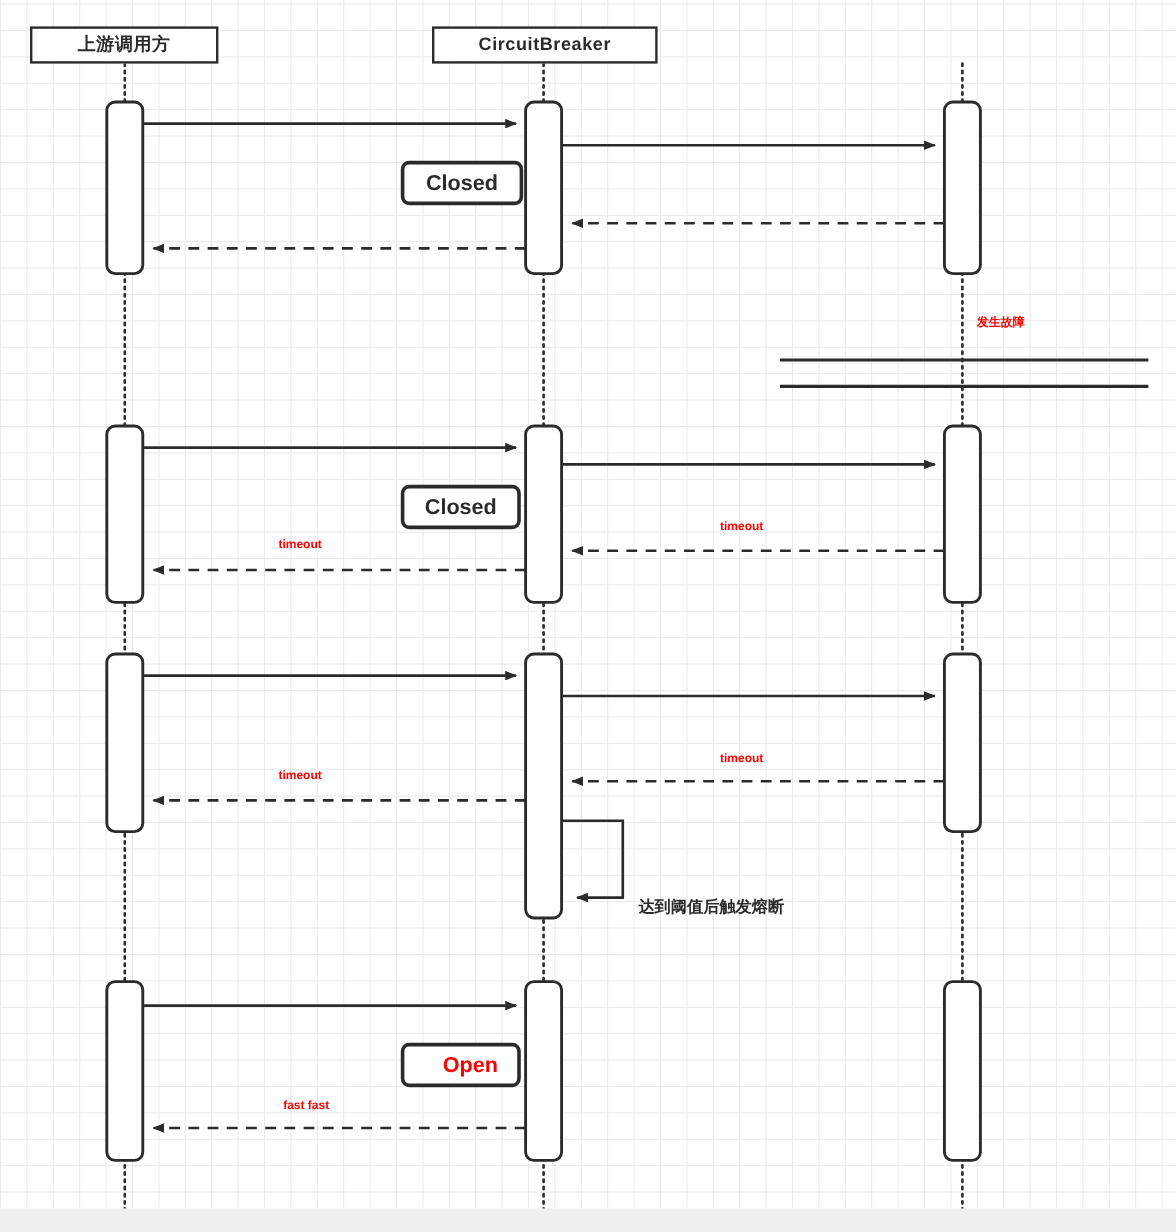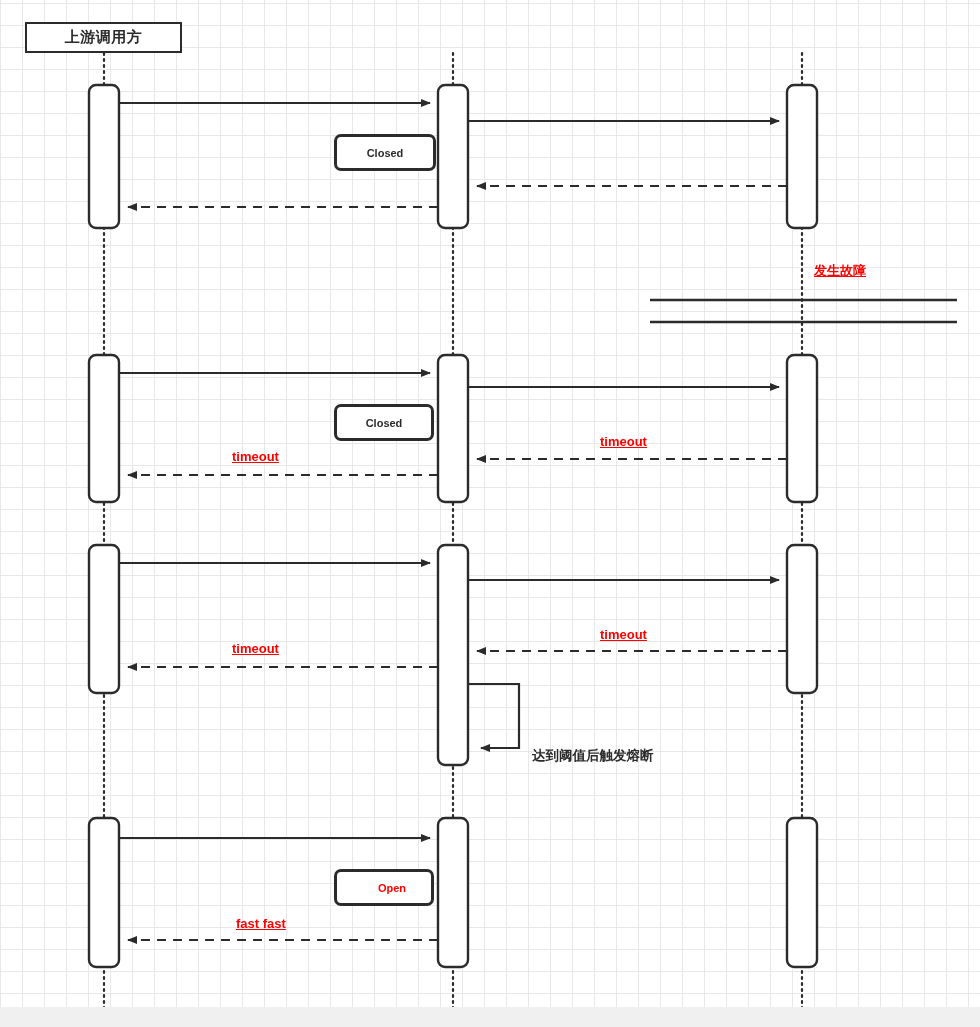--- a/index.html
+++ b/index.html
@@ -53,35 +53,34 @@
   }
   .state-box {
     position: absolute;
     box-sizing: border-box;
     border: 3px solid #2b2b2b;
     border-radius: 7px;
     background: #ffffff;
     display: flex;
     align-items: center;
     justify-content: center;
-    font-size: 11px;
+    font-size: 18px;
     font-weight: bold;
     color: #2b2b2b;
   }
   .state-box.red-text {
     color: #ff0000;
     padding-left: 16px;
   }
   .msg-label {
     position: absolute;
-    font-size: 13px;
+    font-size: 10px;
     font-weight: bold;
     color: #ff0000;
     white-space: nowrap;
-    text-decoration: underline;
   }
   .note-label {
     position: absolute;
     font-size: 13.5px;
     font-weight: bold;
     color: #2b2b2b;
     white-space: nowrap;
   }
 </style>
 </head>
@@ -150,20 +149,23 @@
     <g stroke="#2b2b2b" stroke-width="2.6">
       <line x1="650" y1="300" x2="957" y2="300"></line>
       <line x1="650" y1="322" x2="957" y2="322"></line>
     </g>
   </svg>
 
   <div class="hdr-box" style="left:25px; top:22px; width:157px; height:31px;">
     <span>上游调用方</span>
   </div>
 
+  <div class="hdr-box" style="left:360px; top:22px; width:188px; height:31px;">
+    <span>CircuitBreaker</span>
+  </div>
 
 
   <div class="state-box" style="left:334px; top:134px; width:102px; height:37px;">
     <span>Closed</span>
   </div>
 
   <div class="state-box" style="left:334px; top:404px; width:100px; height:37px;">
     <span>Closed</span>
   </div>
 

